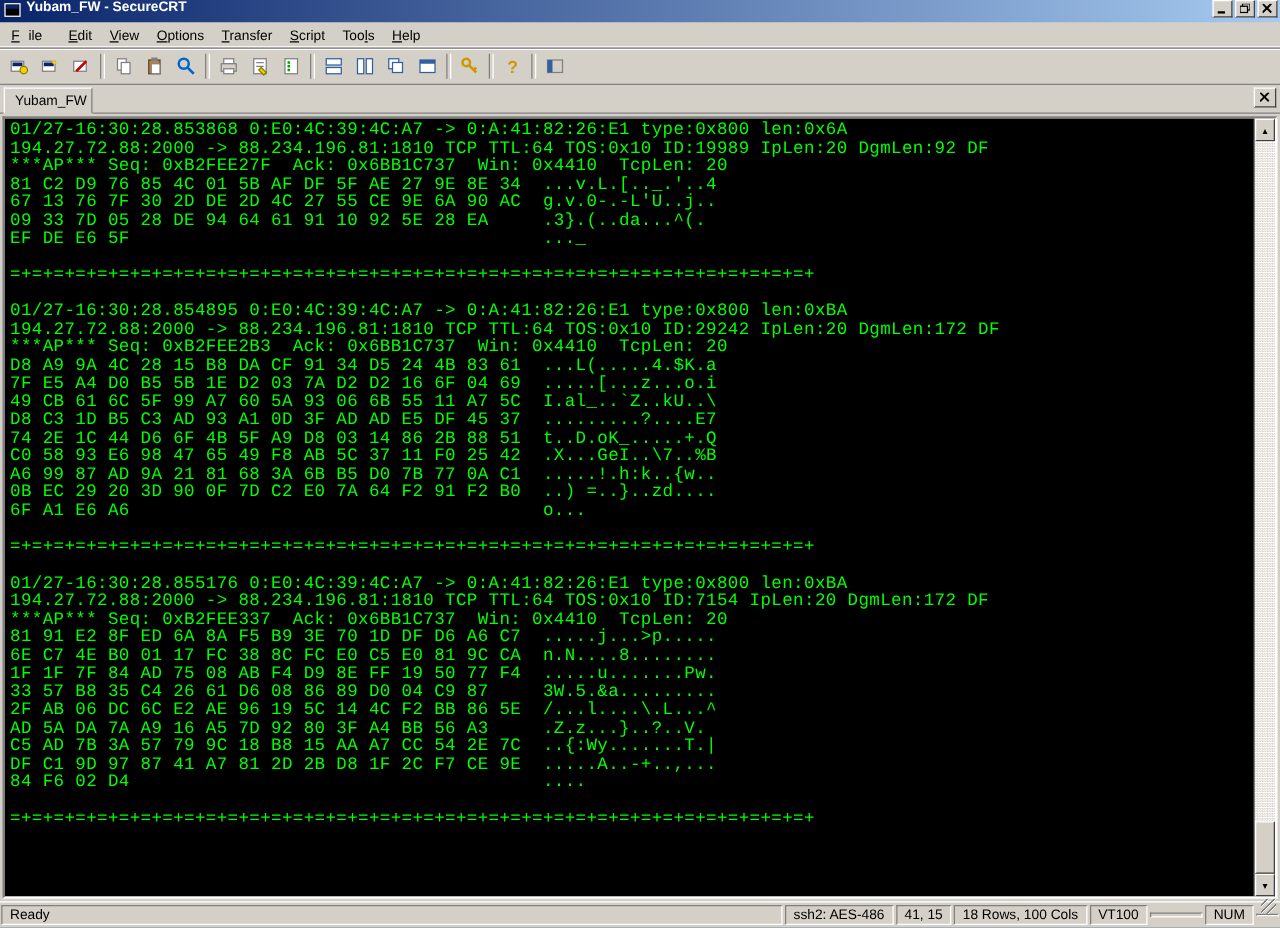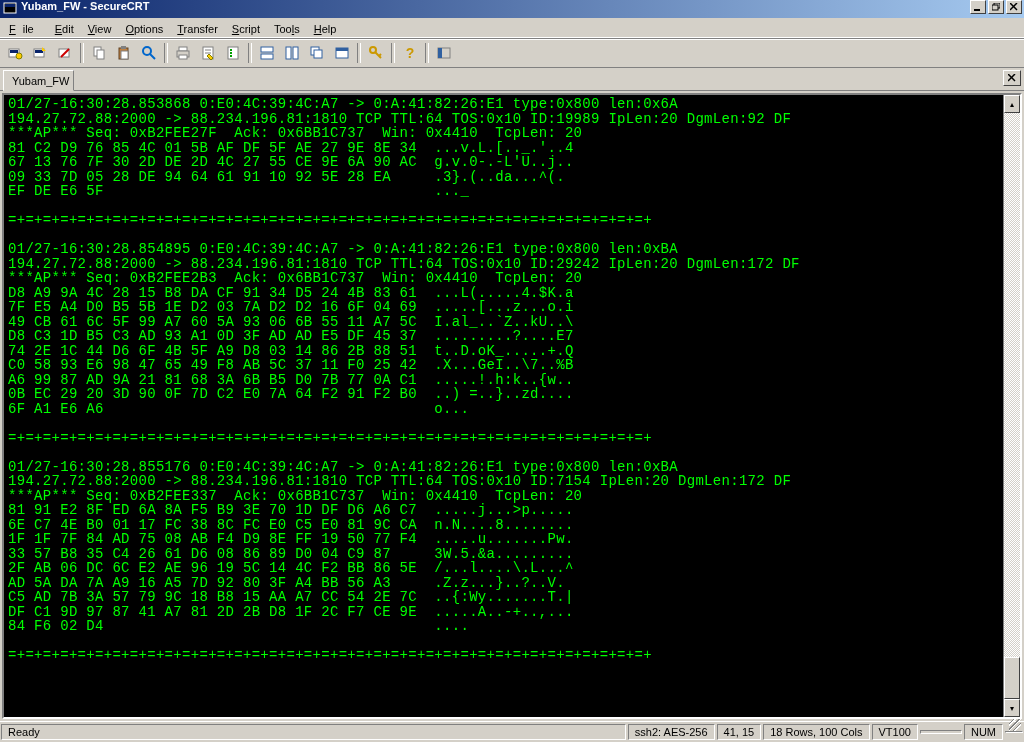--- a/index.html
+++ b/index.html
@@ -453,21 +453,21 @@
         <div class="track">
           <div class="thumb"></div>
         </div>
         <div class="arrow">▾</div>
       </div>
     </div>
   </div>
 
   <div class="statusbar">
     <div class="pane flex">Ready</div>
-    <div class="pane">ssh2: AES-256</div>
+    <div class="pane">ssh2: AES-486</div>
     <div class="pane">41, 15</div>
     <div class="pane">18 Rows, 100 Cols</div>
     <div class="pane">VT100</div>
     <div class="pane" style="width:28px"></div>
     <div class="pane">NUM</div>
     <div class="grip"></div>
   </div>
 
 </div>
 

